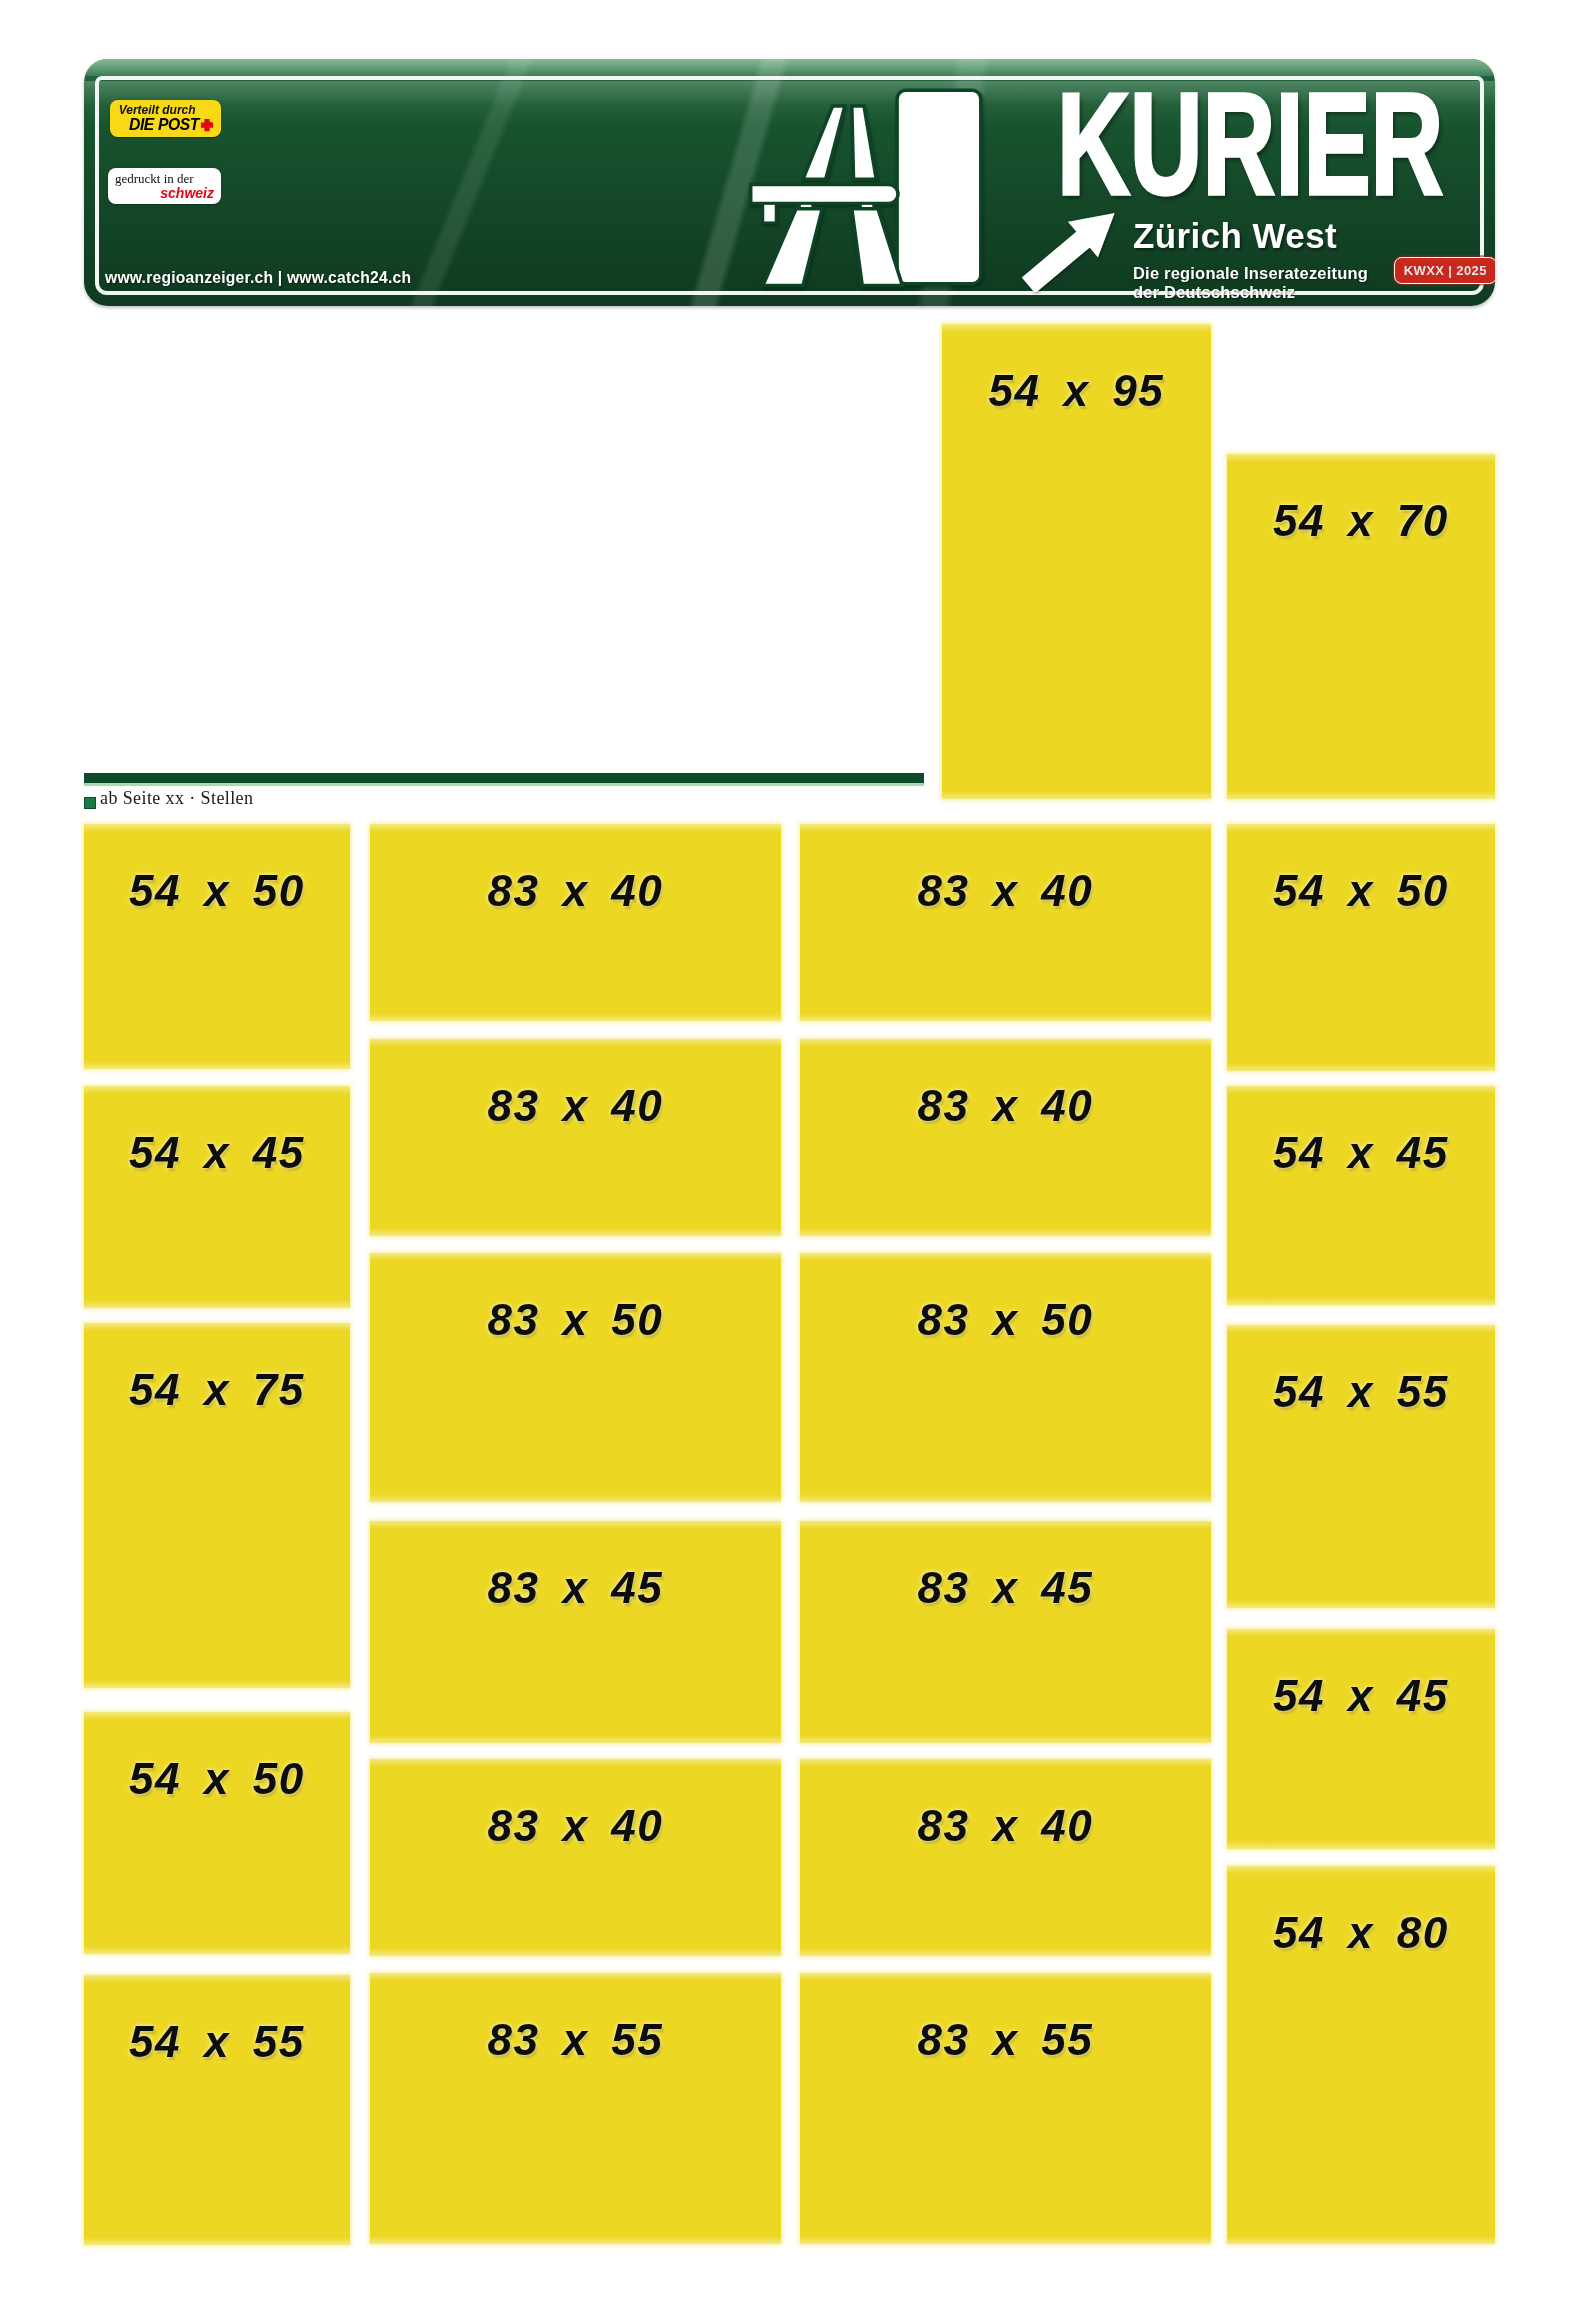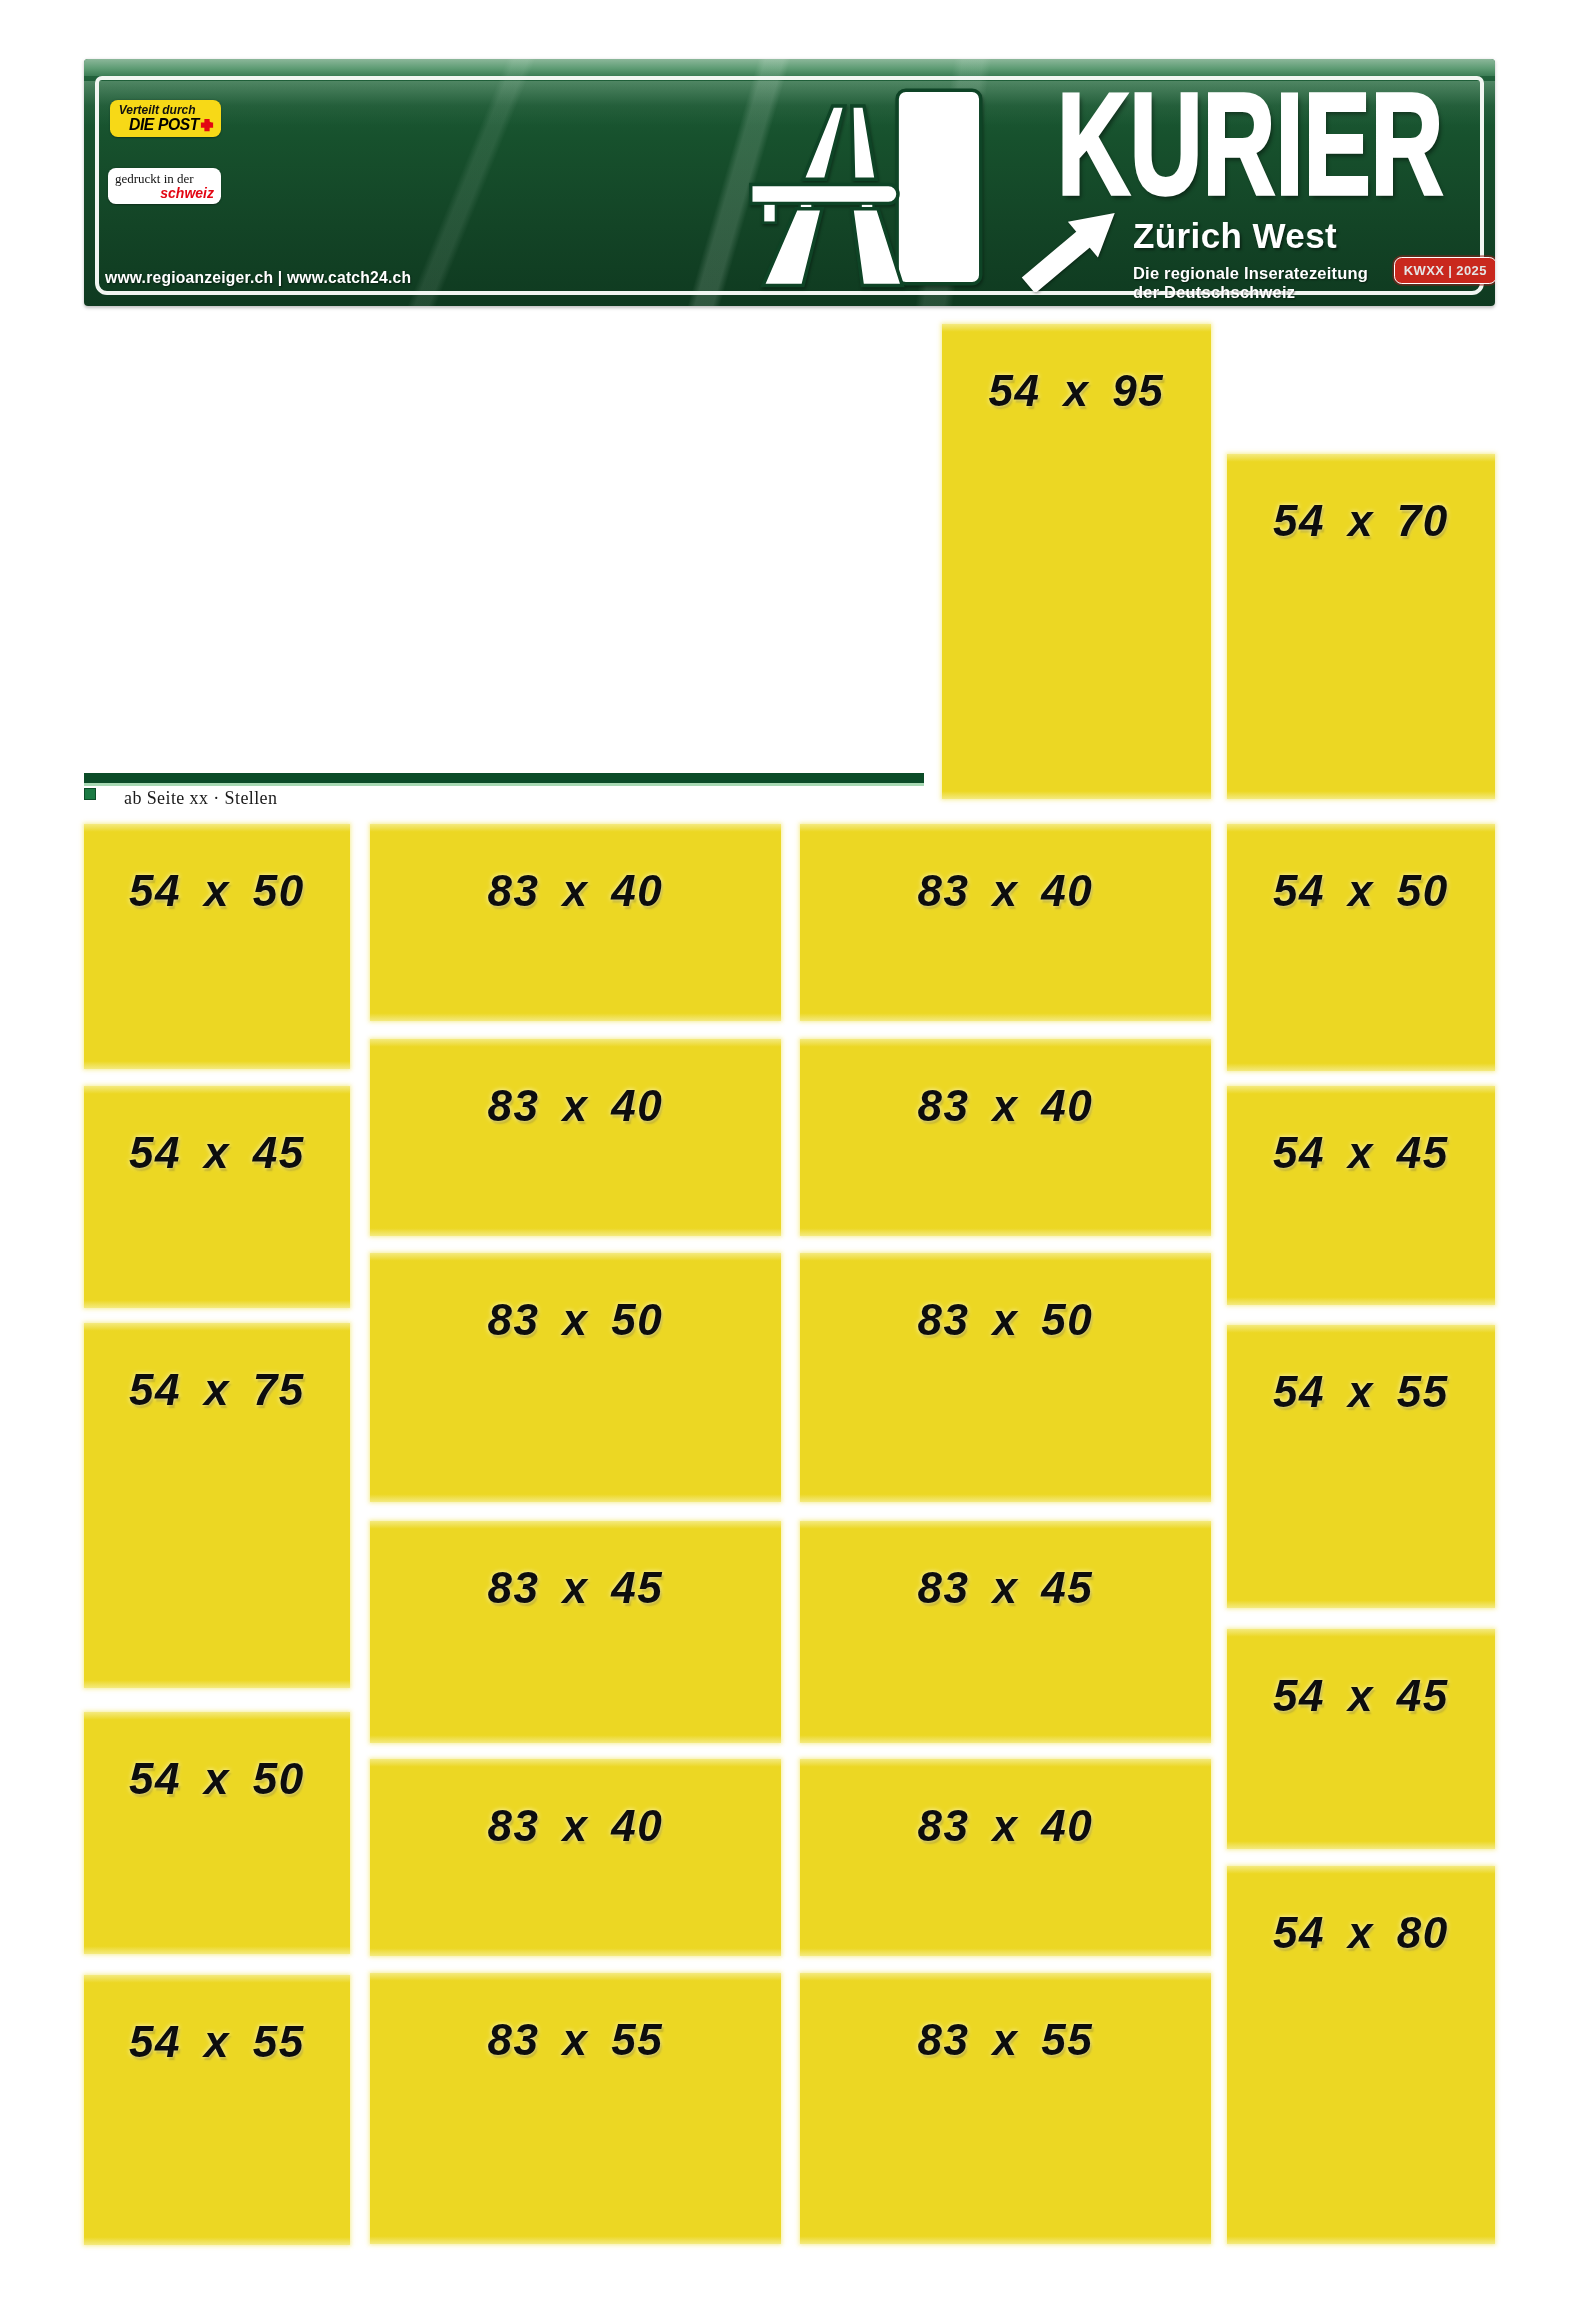--- a/index.html
+++ b/index.html
@@ -17,21 +17,21 @@
     --swiss-red:#E30613;
     --label-black:#0D0D0D;
   }
   *{margin:0;padding:0;box-sizing:border-box;}
   body{background:#fff;font-family:"Liberation Sans",sans-serif;}
   .page{position:relative;width:1579px;height:2319px;background:#fff;overflow:hidden;}
 
   
   .banner{
     position:absolute;left:84px;top:59px;width:1411px;height:247px;
-    border-radius:4px;overflow:hidden;
+    border-radius:24px;overflow:hidden;
     background:linear-gradient(180deg,#2c6f46 0%,#1d5c37 10%,var(--banner-green) 32%,#134426 68%,var(--banner-green-dark) 100%);
     box-shadow:0 1.7px 3.5px rgba(0,0,0,.25);
   }
   .banner-band{
     position:absolute;left:0;top:0;right:0;height:17.4px;
     background:linear-gradient(180deg,#8cb79a 0%,var(--band-green) 55%,#3c7d55 100%);
   }
   .banner-trees{
     position:absolute;left:0;top:22px;right:0;height:45px;
     background:linear-gradient(180deg,rgba(160,200,170,.38) 0%,rgba(70,120,85,.22) 55%,rgba(0,0,0,0) 100%);
@@ -108,21 +108,21 @@
   .sign-runner{width:57px;height:45px;flex:0 0 auto;}
   .sign-text{color:#fff;font-weight:bold;font-size:17.4px;line-height:18px;letter-spacing:0.9px;white-space:nowrap;}
   .sign-text span{display:block;}
 
   
   .section-bar{
     position:absolute;left:84px;top:773px;width:840px;height:13px;
     background:var(--bar-green);
     border-bottom:3.5px solid var(--bar-green-light);
   }
-  .section-note{position:absolute;left:84px;top:788px;display:flex;align-items:flex-start;gap:28px;}
+  .section-note{position:absolute;left:84px;top:788px;display:flex;align-items:flex-end;gap:4px;}
   .note-bullet{width:12px;height:12px;background:#1B7A43;border:0.9px solid #0C4C28;display:inline-block;}
   .note-text{font-family:"Liberation Serif",serif;font-size:18px;color:#1a1a1a;letter-spacing:0.4px;}
 
   
   .ad-block{
     position:absolute;
     background:linear-gradient(180deg,var(--ad-yellow-edge) 0,var(--ad-yellow) 7.8px,var(--ad-yellow) calc(100% - 7.8px),var(--ad-yellow-edge) 100%);
     box-shadow:0 0 4.4px 0.9px rgba(244,234,130,.85);
     text-align:center;
   }

